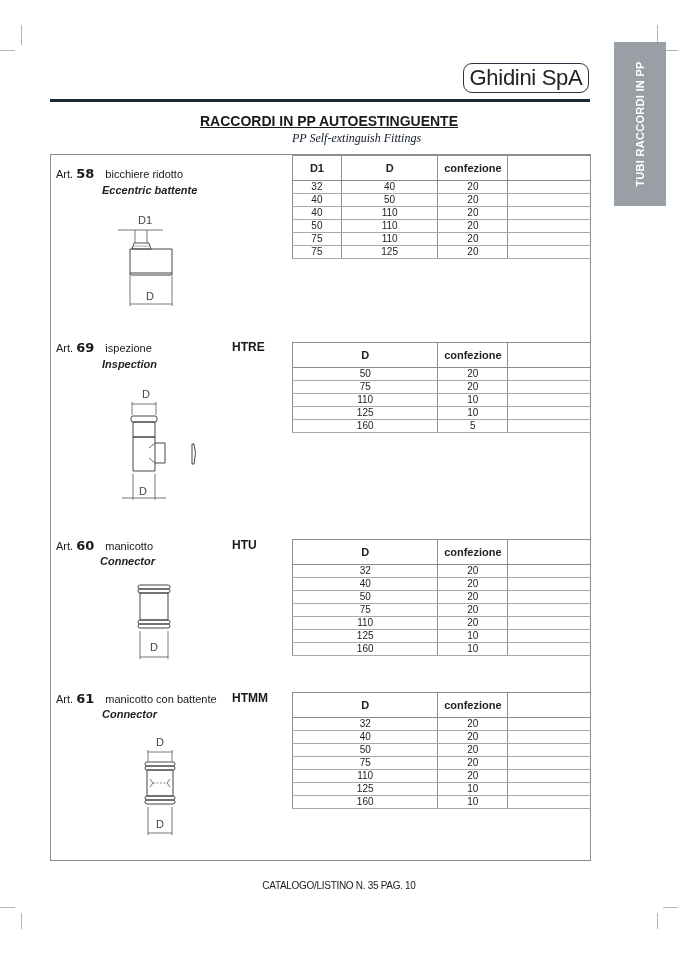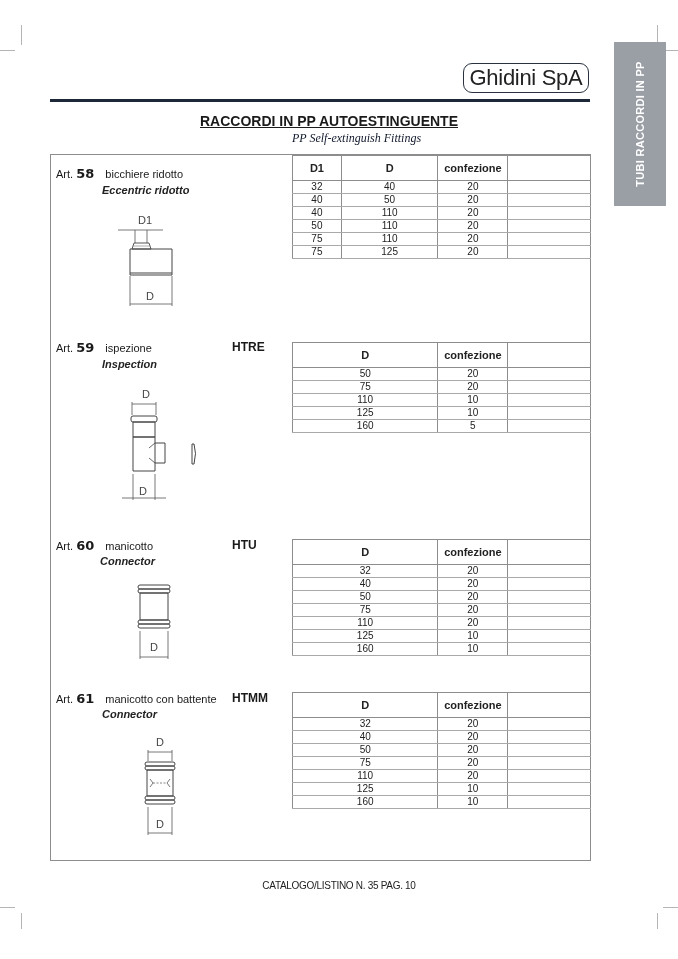--- a/index.html
+++ b/index.html
@@ -63,21 +63,21 @@
 </div>
 <div class="subtitle">PP Self-extinguish Fittings</div>
 
 <div class="frame"></div>
 
 <div class="art" style="left:56px;top:166px;text-align:center;">
   <span>Art.</span>
   <b>58</b>
   <span class="lbl">bicchiere ridotto</span>
 </div>
-<div class="en" style="left:102px;top:184px;">Eccentric ridotto</div>
+<div class="en" style="left:102px;top:184px;">Eccentric battente</div>
 
 <svg class="draw" style="left:118px;top:210px;" width="70" height="100" viewBox="0 0 70 100">
   <text class="dimtxt" x="20" y="14">D1</text>
   <line x1="0" y1="20" x2="45" y2="20" stroke="#555" stroke-width="0.8"></line>
   <line x1="17" y1="20" x2="17" y2="33" stroke="#555" stroke-width="0.8"></line>
   <line x1="29" y1="20" x2="29" y2="33" stroke="#555" stroke-width="0.8"></line>
   <path d="M14 39 L16 33 L31 33 L33 39 Z" fill="none" stroke="#444" stroke-width="0.9"></path>
   <line x1="15" y1="36" x2="32" y2="36" stroke="#777" stroke-width="0.6"></line>
   <rect x="12" y="39" width="42" height="26" fill="none" stroke="#444" stroke-width="1"></rect>
   <line x1="12" y1="63" x2="54" y2="63" stroke="#444" stroke-width="1.2"></line>
@@ -137,21 +137,21 @@
         <td>75</td>
         <td>125</td>
         <td>20</td>
         <td></td>
       </tr>
   </tbody>
 </table>
 
 <div class="art" style="left:56px;top:340px;">
   <span>Art.</span>
-  <b>59</b>
+  <b>69</b>
   <span class="lbl">ispezione</span>
 </div>
 <div class="en" style="left:102px;top:358px;">Inspection</div>
 <div class="code" style="left:232px;top:340px;">HTRE</div>
 
 <svg class="draw" style="left:120px;top:385px;" width="90" height="120" viewBox="0 0 90 120">
   <text class="dimtxt" x="22" y="13">D</text>
   <line x1="12" y1="19" x2="36" y2="19" stroke="#555" stroke-width="0.8"></line>
   <line x1="12" y1="17" x2="12" y2="30" stroke="#555" stroke-width="0.8"></line>
   <line x1="36" y1="17" x2="36" y2="30" stroke="#555" stroke-width="0.8"></line>

